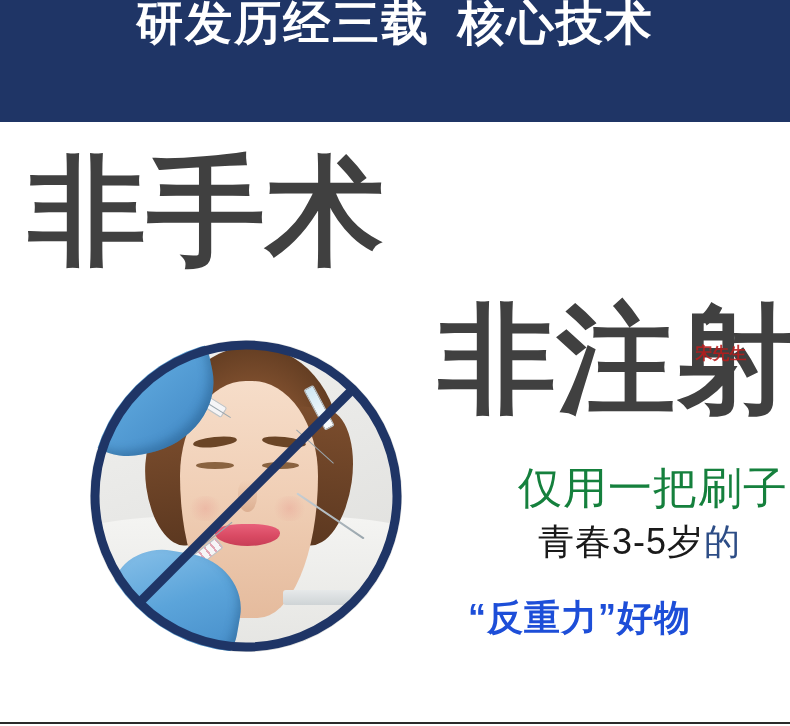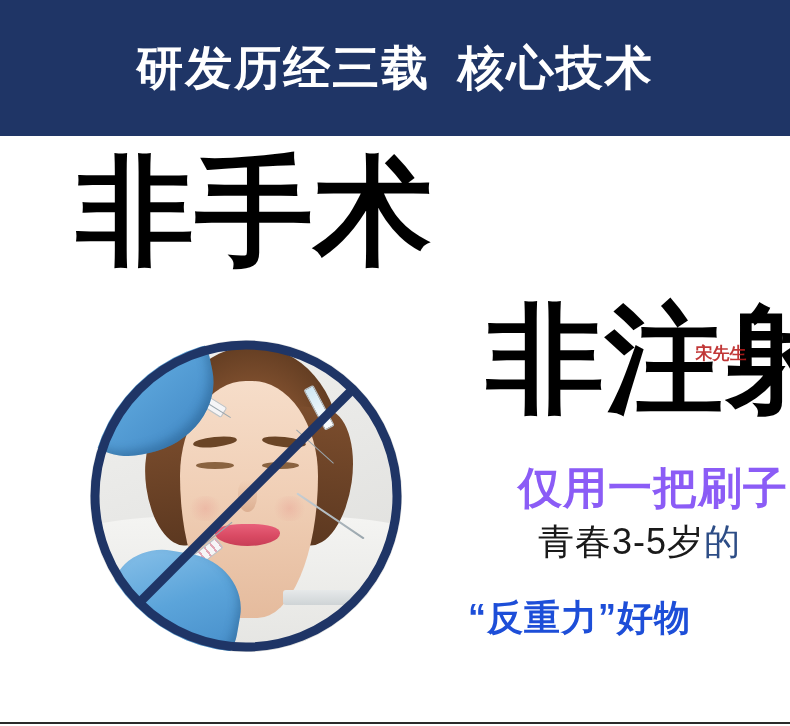--- a/index.html
+++ b/index.html
@@ -17,46 +17,44 @@
     background: #ffffff;
     overflow: hidden;
   }
 
   
   #header-banner {
     position: absolute;
     left: 0;
     top: 0;
     width: 790px;
-    height: 136px;
+    height: 122px;
     background: #1f3566;
     display: flex;
-    align-items: center;
     justify-content: center;
   }
   #header-title {
     color: #ffffff;
     font-size: 47px;
     font-weight: bold;
     letter-spacing: 2px;
     font-family: "Liberation Serif", "DejaVu Serif", serif;
     white-space: pre;
     line-height: 1;
     text-align: center;
   }
 
   
   .headline {
     position: absolute;
-    color: #000000;
+    color: #404040;
     font-weight: bold;
     white-space: nowrap;
     line-height: 1;
     font-family: "Liberation Sans", "DejaVu Sans", sans-serif;
-    margin-left: 48px;
   }
   #headline-1 {
     left: 28px;
     top: 152px;
     font-size: 118px;
     letter-spacing: 1px;
   }
   #headline-2 {
     left: 404px;
     top: 170px;
@@ -92,22 +90,22 @@
   .subcopy {
     position: absolute;
     white-space: nowrap;
     line-height: 1;
     font-family: "Liberation Sans", "DejaVu Sans", sans-serif;
   }
   #sub-line-1 {
     left: 518px;
     top: 466px;
     font-size: 44px;
-    color: #8b5cf6;
-    font-weight: bold;
+    color: #15803d;
+    font-weight: normal;
     letter-spacing: 1px;
   }
   #sub-line-2 {
     left: 538px;
     top: 524px;
     font-size: 36px;
     color: #1a1a1a;
     font-weight: normal;
     letter-spacing: 1px;
   }

